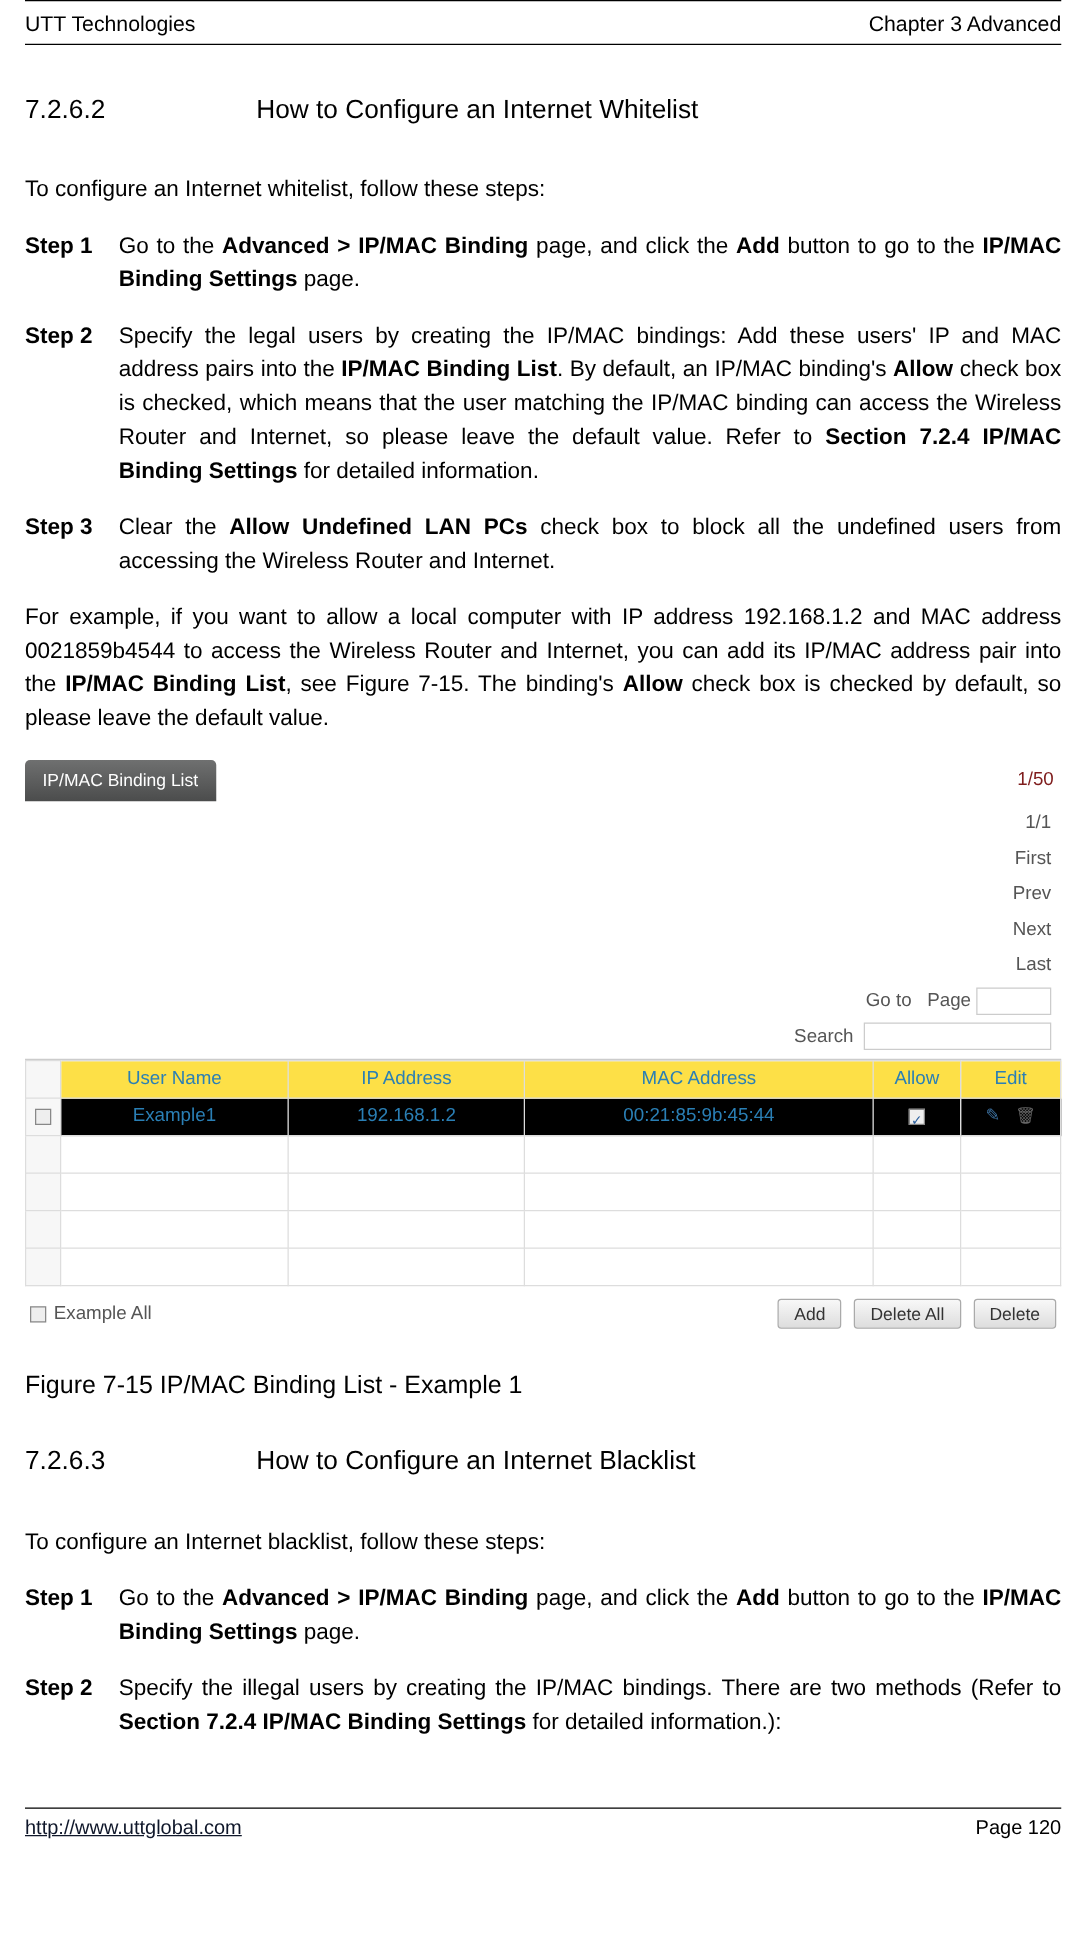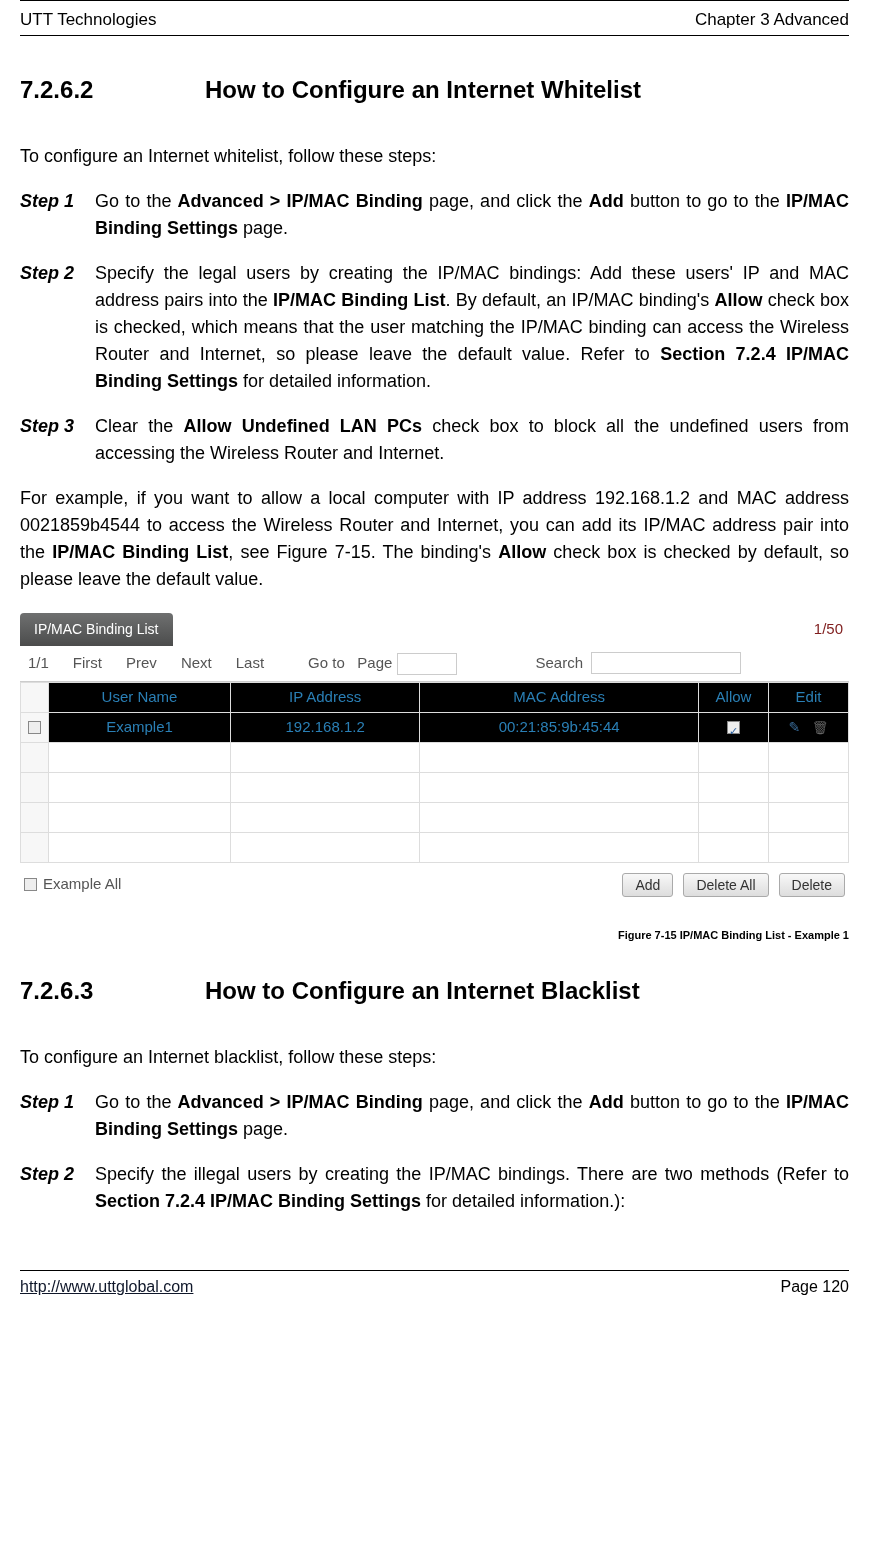--- a/index.html
+++ b/index.html
@@ -20,40 +20,39 @@
     .page-header {
       display: flex;
       justify-content: space-between;
       font-size: 17px;
       margin-bottom: 36px;
       padding: 2px 0;
     }
     .bottom-line { border-bottom: 1px solid #000; }
 
     h2.section-heading {
-      font-size: 24px;
-      font-weight: bold;
+      font-size: 21px;
+      font-weight: normal;
       margin: 30px 0 35px 0;
       display: flex;
     }
     .section-number { width: 185px; display: inline-block; }
     .section-title { flex: 1; }
 
     p.intro { margin: 25px 0 18px 0; }
 
     .step-block {
       display: flex;
       margin-bottom: 18px;
       text-align: justify;
     }
     .step-label {
       font-weight: bold;
       width: 75px;
       flex-shrink: 0;
-      font-style: italic;
     }
     .step-body { flex: 1; }
     .step-body b { font-weight: bold; }
 
     p.example-para {
       margin: 12px 0 20px 0;
       text-align: justify;
     }
 
     
@@ -72,27 +71,28 @@
       color: #fff;
       padding: 6px 14px;
       border-radius: 4px 4px 0 0;
       font-size: 14px;
       display: inline-block;
     }
     .page-ratio { color: #7f1d1d; font-size: 15px; padding-right: 6px; }
 
     .pager-row {
       display: flex;
-      align-items: flex-start;
-      gap: 24px;
+      align-items: flex-end;
+      gap: 6px;
       font-size: 15px;
       color: #555;
       padding: 6px 8px 6px 8px;
       border-bottom: 1px solid #ccc;
       background: #fff;
+      flex-direction: column;
     }
     .pager-row > span { white-space: nowrap; }
     .goto-page input.goto-input {
       width: 60px;
       height: 22px;
       border: 1px solid #ccc;
       background: #fff;
       vertical-align: middle;
     }
     .search-field {
@@ -112,21 +112,21 @@
     }
     table.binding-table th, table.binding-table td {
       border: 1px solid #ddd;
       height: 30px;
       text-align: center;
       vertical-align: middle;
       padding: 2px 4px;
       background: #fff;
     }
     table.binding-table th {
-      background: #000000;
+      background: #fde047;
       color: #2a7fb5;
       font-weight: normal;
     }
     table.binding-table tr.data td {
       background: #000000;
       color: #2a7fb5;
     }
     .row-select-cell { width: 28px; background: #f7f7f7 !important; }
     .allow-col { width: 70px; }
     .edit-col { width: 80px; }
@@ -159,23 +159,23 @@
       background: linear-gradient(#f8f8f8, #ddd);
       border: 1px solid #aaa;
       border-radius: 3px;
       padding: 3px 12px;
       font-size: 14px;
       color: #333;
       cursor: pointer;
     }
 
     .figure-caption {
-      text-align: right;
-      font-weight: bold;
-      font-size: 11px;
+      text-align: left;
+      font-weight: normal;
+      font-size: 20px;
       margin: 28px 0 10px 0;
     }
 
     .page-footer {
       display: flex;
       justify-content: space-between;
       font-size: 16px;
       border-top: 1px solid #000;
       padding-top: 4px;
       margin-top: 55px;

